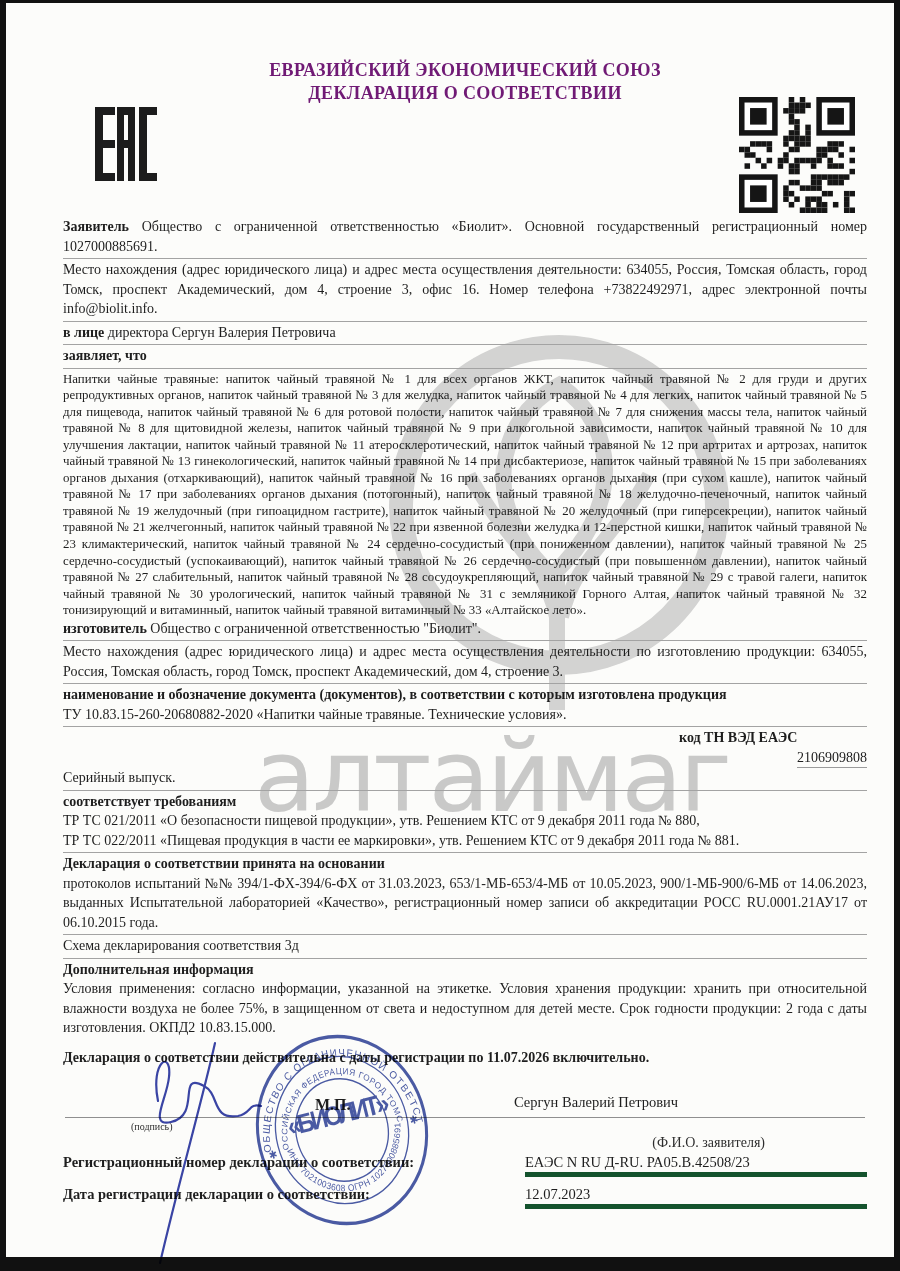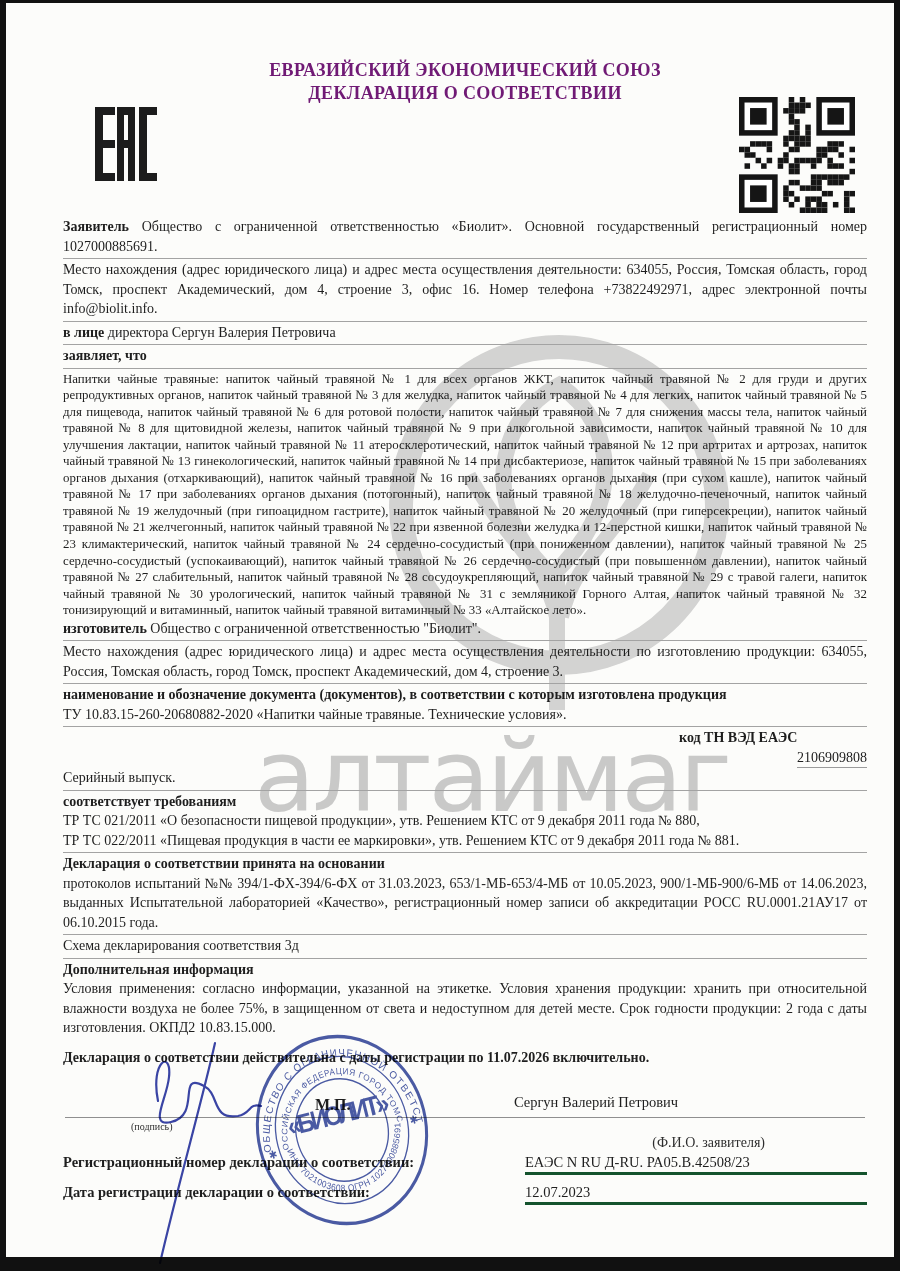--- a/index.html
+++ b/index.html
@@ -27,21 +27,21 @@
   .validity{margin-top:10px;font-weight:bold;}
   .sigblock{position:relative;height:66px;margin-top:12px;}
   .sigline{position:absolute;left:2px;right:2px;top:38px;border-top:1px solid #8f8f8f;}
   .under-label{position:absolute;top:42px;font-size:10px;color:#2e2e2e;}
   .mp{position:absolute;left:252px;top:17px;font-weight:bold;font-size:16px;}
   .fio-name{position:absolute;left:378px;width:310px;top:15px;text-align:center;font-size:14.5px;}
   .fio-label{position:absolute;left:392px;width:310px;top:56px;text-align:right;font-size:14px;color:#2e2e2e;}
   .podpis{left:68px;}
   .regrow{display:flex;margin-top:7px;font-size:14.5px;line-height:20px;}
   .regrow .lbl{width:462px;font-weight:bold;}
-  .regrow .val{flex:1;border-bottom:3px solid #14532d;}
+  .regrow .val{flex:1;border-bottom:5px solid #14532d;}
   
   .eac{position:absolute;left:89px;top:104px;z-index:2;}
   .qr{position:absolute;left:733px;top:94px;z-index:2;}
   
   .wm{position:absolute;z-index:1;color:#ababab;
       font-family:"DejaVu Sans","Liberation Sans",sans-serif;}
   .wm-logo{left:378px;top:322px;opacity:.6;}
   .wm-brand{left:248px;top:724px;font-size:100px;font-weight:normal;
      letter-spacing:-3px;opacity:.62;line-height:100px;}
   .wm-tagline{left:306px;top:773px;font-size:37px;opacity:.66;letter-spacing:1px;}

